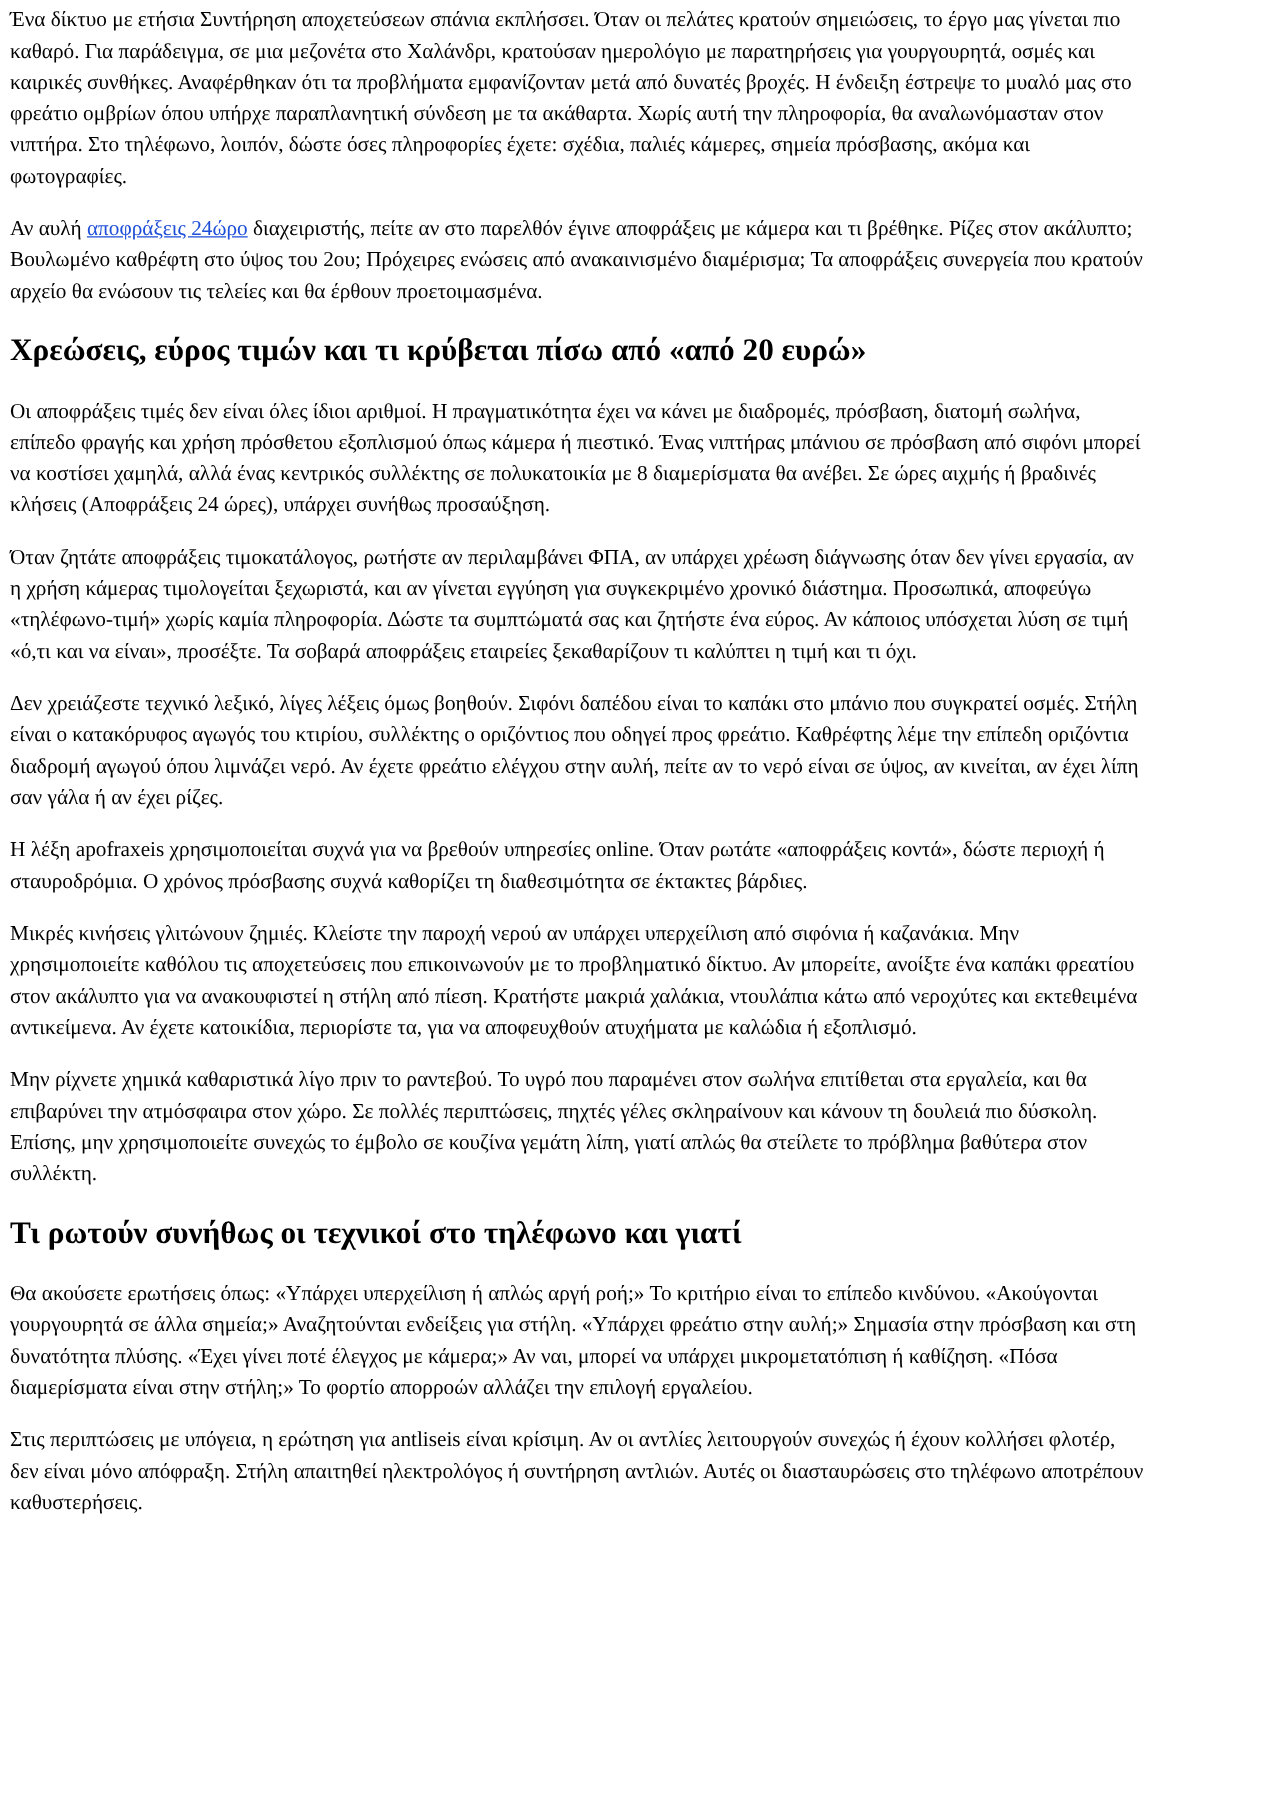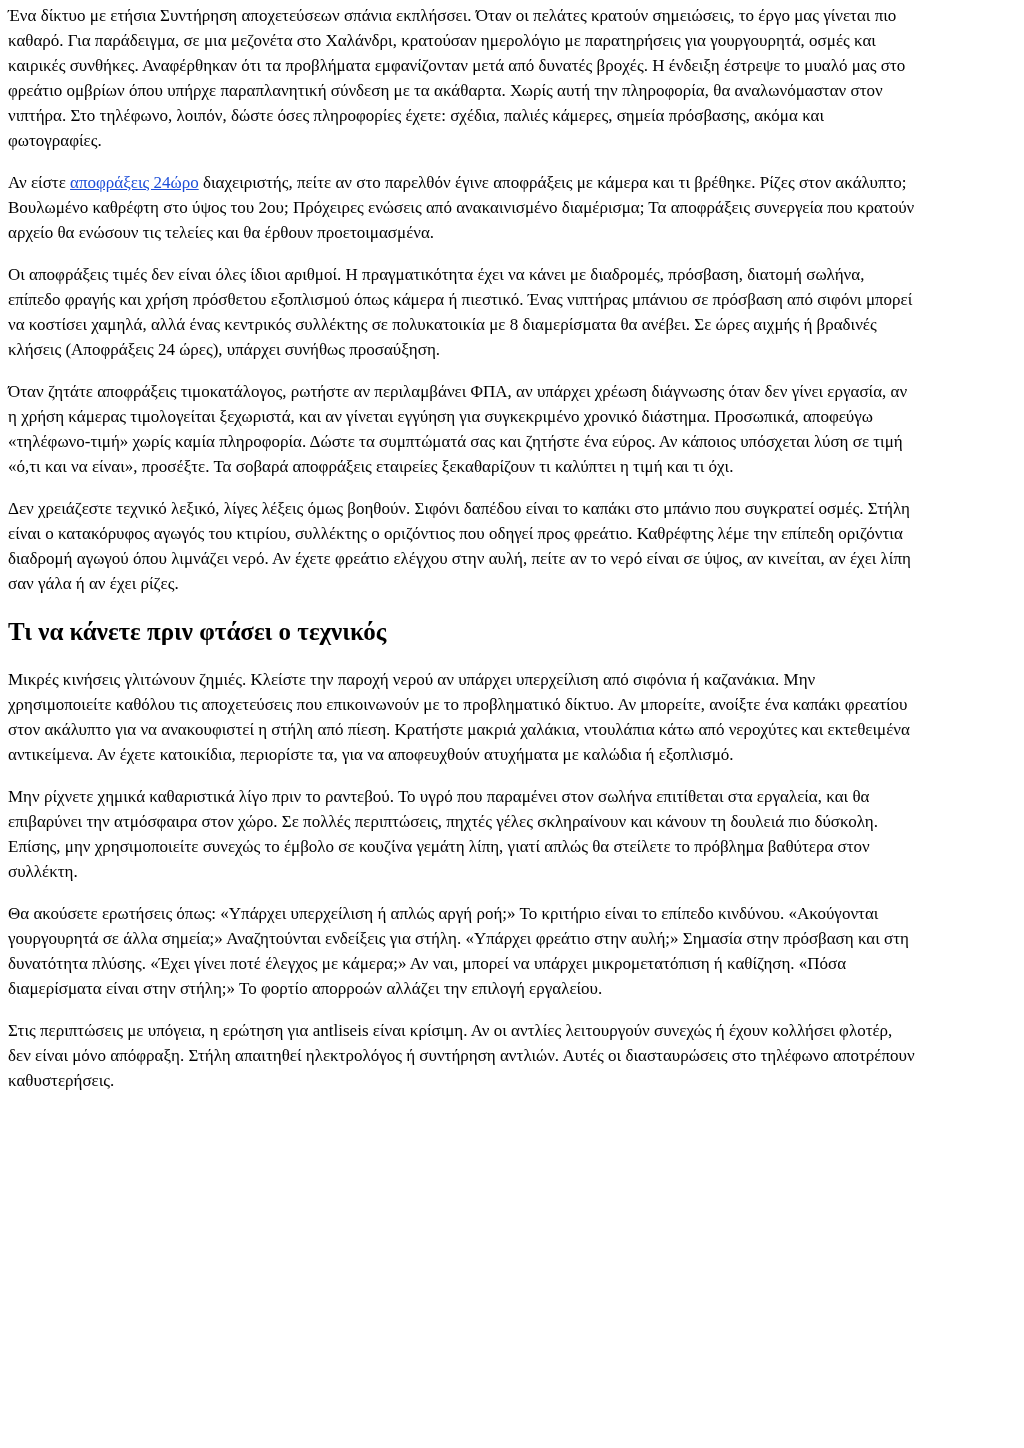--- a/index.html
+++ b/index.html
@@ -36,35 +36,37 @@
     cursor: pointer;
   }
 </style>
 </head>
 <body>
 
 <main class="page">
 
   <p class="first">Ένα δίκτυο με ετήσια Συντήρηση αποχετεύσεων σπάνια εκπλήσσει. Όταν οι πελάτες κρατούν σημειώσεις, το έργο μας γίνεται πιο καθαρό. Για παράδειγμα, σε μια μεζονέτα στο Χαλάνδρι, κρατούσαν ημερολόγιο με παρατηρήσεις για γουργουρητά, οσμές και καιρικές συνθήκες. Αναφέρθηκαν ότι τα προβλήματα εμφανίζονταν μετά από δυνατές βροχές. Η ένδειξη έστρεψε το μυαλό μας στο φρεάτιο ομβρίων όπου υπήρχε παραπλανητική σύνδεση με τα ακάθαρτα. Χωρίς αυτή την πληροφορία, θα αναλωνόμασταν στον νιπτήρα. Στο τηλέφωνο, λοιπόν, δώστε όσες πληροφορίες έχετε: σχέδια, παλιές κάμερες, σημεία πρόσβασης, ακόμα και φωτογραφίες.</p>
 
-  <p><span>Αν είστε </span><a class="text-link" href="#">αποφράξεις 24ώρο</a><span> διαχειριστής, πείτε αν στο παρελθόν έγινε αποφράξεις με κάμερα και τι βρέθηκε. Ρίζες στον ακάλυπτο; Βουλωμένο καθρέφτη στο ύψος του 2ου; Πρόχειρες ενώσεις από ανακαινισμένο διαμέρισμα; Τα αποφράξεις συνεργεία που κρατούν αρχείο θα ενώσουν τις τελείες και θα έρθουν προετοιμασμένα.</span></p>
+  <p><span>Αν αυλή </span><a class="text-link" href="#">αποφράξεις 24ώρο</a><span> διαχειριστής, πείτε αν στο παρελθόν έγινε αποφράξεις με κάμερα και τι βρέθηκε. Ρίζες στον ακάλυπτο; Βουλωμένο καθρέφτη στο ύψος του 2ου; Πρόχειρες ενώσεις από ανακαινισμένο διαμέρισμα; Τα αποφράξεις συνεργεία που κρατούν αρχείο θα ενώσουν τις τελείες και θα έρθουν προετοιμασμένα.</span></p>
 
   <section>
+    <h2>Χρεώσεις, εύρος τιμών και τι κρύβεται πίσω από «από 20 ευρώ»</h2>
     <p>Οι αποφράξεις τιμές δεν είναι όλες ίδιοι αριθμοί. Η πραγματικότητα έχει να κάνει με διαδρομές, πρόσβαση, διατομή σωλήνα, επίπεδο φραγής και χρήση πρόσθετου εξοπλισμού όπως κάμερα ή πιεστικό. Ένας νιπτήρας μπάνιου σε πρόσβαση από σιφόνι μπορεί να κοστίσει χαμηλά, αλλά ένας κεντρικός συλλέκτης σε πολυκατοικία με 8 διαμερίσματα θα ανέβει. Σε ώρες αιχμής ή βραδινές κλήσεις (Αποφράξεις 24 ώρες), υπάρχει συνήθως προσαύξηση.</p>
     <p>Όταν ζητάτε αποφράξεις τιμοκατάλογος, ρωτήστε αν περιλαμβάνει ΦΠΑ, αν υπάρχει χρέωση διάγνωσης όταν δεν γίνει εργασία, αν η χρήση κάμερας τιμολογείται ξεχωριστά, και αν γίνεται εγγύηση για συγκεκριμένο χρονικό διάστημα. Προσωπικά, αποφεύγω «τηλέφωνο-τιμή» χωρίς καμία πληροφορία. Δώστε τα συμπτώματά σας και ζητήστε ένα εύρος. Αν κάποιος υπόσχεται λύση σε τιμή «ό,τι και να είναι», προσέξτε. Τα σοβαρά αποφράξεις εταιρείες ξεκαθαρίζουν τι καλύπτει η τιμή και τι όχι.</p>
   </section>
 
   <section>
     <p>Δεν χρειάζεστε τεχνικό λεξικό, λίγες λέξεις όμως βοηθούν. Σιφόνι δαπέδου είναι το καπάκι στο μπάνιο που συγκρατεί οσμές. Στήλη είναι ο κατακόρυφος αγωγός του κτιρίου, συλλέκτης ο οριζόντιος που οδηγεί προς φρεάτιο. Καθρέφτης λέμε την επίπεδη οριζόντια διαδρομή αγωγού όπου λιμνάζει νερό. Αν έχετε φρεάτιο ελέγχου στην αυλή, πείτε αν το νερό είναι σε ύψος, αν κινείται, αν έχει λίπη σαν γάλα ή αν έχει ρίζες.</p>
+    <p>Η λέξη apofraxeis χρησιμοποιείται συχνά για να βρεθούν υπηρεσίες online. Όταν ρωτάτε «αποφράξεις κοντά», δώστε περιοχή ή σταυροδρόμια. Ο χρόνος πρόσβασης συχνά καθορίζει τη διαθεσιμότητα σε έκτακτες βάρδιες.</p>
   </section>
 
   <section>
-    <h2>Τι να κάνετε πριν φτάσει ο τεχνικός</h2>
     <p>Μικρές κινήσεις γλιτώνουν ζημιές. Κλείστε την παροχή νερού αν υπάρχει υπερχείλιση από σιφόνια ή καζανάκια. Μην χρησιμοποιείτε καθόλου τις αποχετεύσεις που επικοινωνούν με το προβληματικό δίκτυο. Αν μπορείτε, ανοίξτε ένα καπάκι φρεατίου στον ακάλυπτο για να ανακουφιστεί η στήλη από πίεση. Κρατήστε μακριά χαλάκια, ντουλάπια κάτω από νεροχύτες και εκτεθειμένα αντικείμενα. Αν έχετε κατοικίδια, περιορίστε τα, για να αποφευχθούν ατυχήματα με καλώδια ή εξοπλισμό.</p>
     <p>Μην ρίχνετε χημικά καθαριστικά λίγο πριν το ραντεβού. Το υγρό που παραμένει στον σωλήνα επιτίθεται στα εργαλεία, και θα επιβαρύνει την ατμόσφαιρα στον χώρο. Σε πολλές περιπτώσεις, πηχτές γέλες σκληραίνουν και κάνουν τη δουλειά πιο δύσκολη. Επίσης, μην χρησιμοποιείτε συνεχώς το έμβολο σε κουζίνα γεμάτη λίπη, γιατί απλώς θα στείλετε το πρόβλημα βαθύτερα στον συλλέκτη.</p>
   </section>
 
   <section>
+    <h2>Τι ρωτούν συνήθως οι τεχνικοί στο τηλέφωνο και γιατί</h2>
     <p>Θα ακούσετε ερωτήσεις όπως: «Υπάρχει υπερχείλιση ή απλώς αργή ροή;» Το κριτήριο είναι το επίπεδο κινδύνου. «Ακούγονται γουργουρητά σε άλλα σημεία;» Αναζητούνται ενδείξεις για στήλη. «Υπάρχει φρεάτιο στην αυλή;» Σημασία στην πρόσβαση και στη δυνατότητα πλύσης. «Έχει γίνει ποτέ έλεγχος με κάμερα;» Αν ναι, μπορεί να υπάρχει μικρομετατόπιση ή καθίζηση. «Πόσα διαμερίσματα είναι στην στήλη;» Το φορτίο απορροών αλλάζει την επιλογή εργαλείου.</p>
     <p>Στις περιπτώσεις με υπόγεια, η ερώτηση για antliseis είναι κρίσιμη. Αν οι αντλίες λειτουργούν συνεχώς ή έχουν κολλήσει φλοτέρ, δεν είναι μόνο απόφραξη. Στήλη απαιτηθεί ηλεκτρολόγος ή συντήρηση αντλιών. Αυτές οι διασταυρώσεις στο τηλέφωνο αποτρέπουν καθυστερήσεις.</p>
   </section>
 
 </main>
 
 </body></html>

